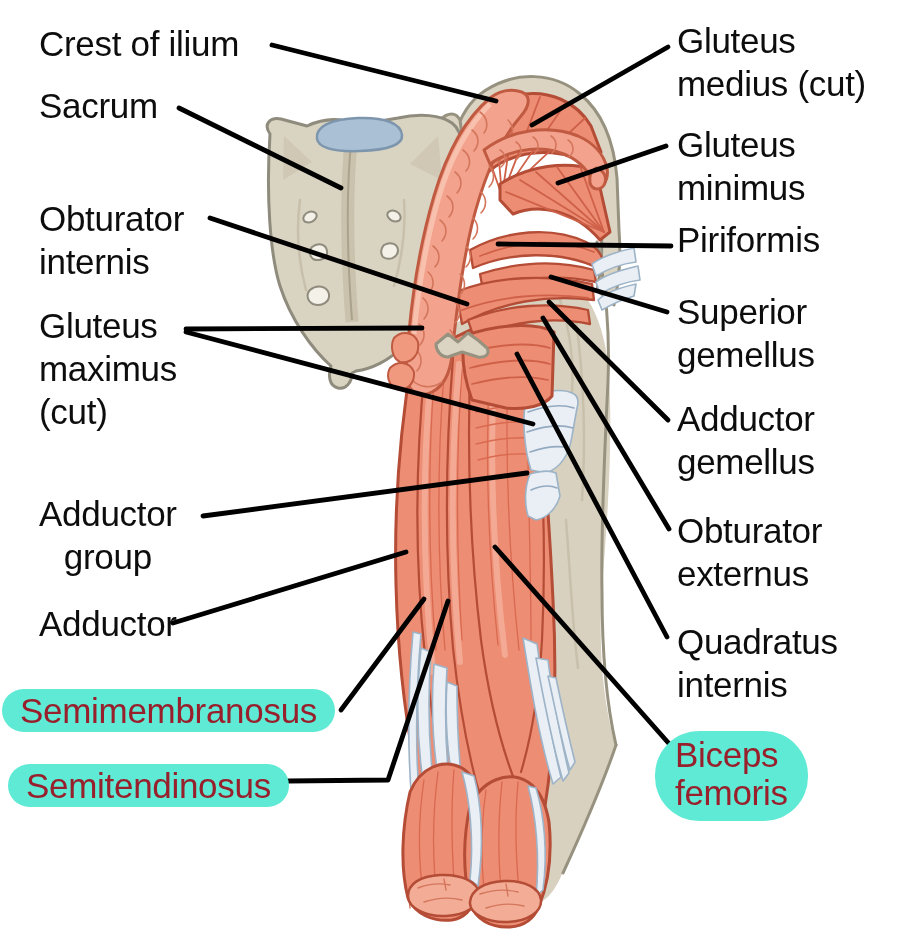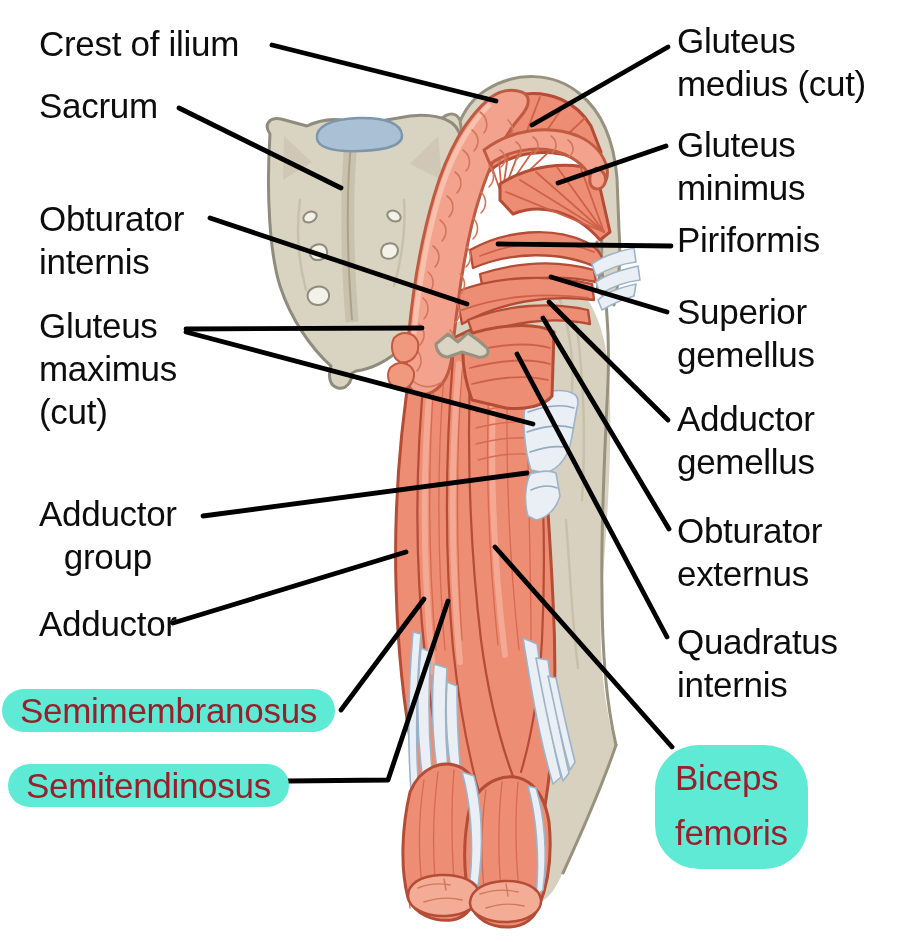--- a/index.html
+++ b/index.html
@@ -3,21 +3,21 @@
 <meta charset="utf-8">
 <style>
   html,body{margin:0;padding:0;background:#fff;}
   .stage{position:relative;width:903px;height:942px;background:#ffffff;overflow:hidden;
          font-family:"Liberation Sans",sans-serif;}
   #anatomy{position:absolute;left:0;top:0;width:903px;height:942px;}
 
   .lbl{position:absolute;font-size:35px;line-height:43px;color:#0d0d0d;white-space:pre-line;letter-spacing:-0.3px;}
   .pill{position:absolute;font-size:35px;line-height:43px;color:#98202c;background:#5eead4;
         border-radius:44px;padding:0 18px;white-space:pre-line;letter-spacing:-0.3px;}
-  #pill-biceps-femoris{line-height:55px;padding:5px 20px 9px;margin-top:14px;}
+  #pill-biceps-femoris{line-height:38px;padding:5px 20px 9px;}
 
   #lbl-crest-of-ilium{left:39px;top:22px;}
   #lbl-sacrum{left:39px;top:84px;}
   #lbl-obturator-internis{left:39px;top:197px;}
   #lbl-gluteus-maximus-cut{left:39px;top:304px;}
   #lbl-adductor-group{left:39px;top:492px;text-align:center;}
   #lbl-gracilis{left:39px;top:602px;}
   #pill-semimembranosus{left:2px;top:689px;}
   #pill-semitendinosus{left:8px;top:764px;}
 

